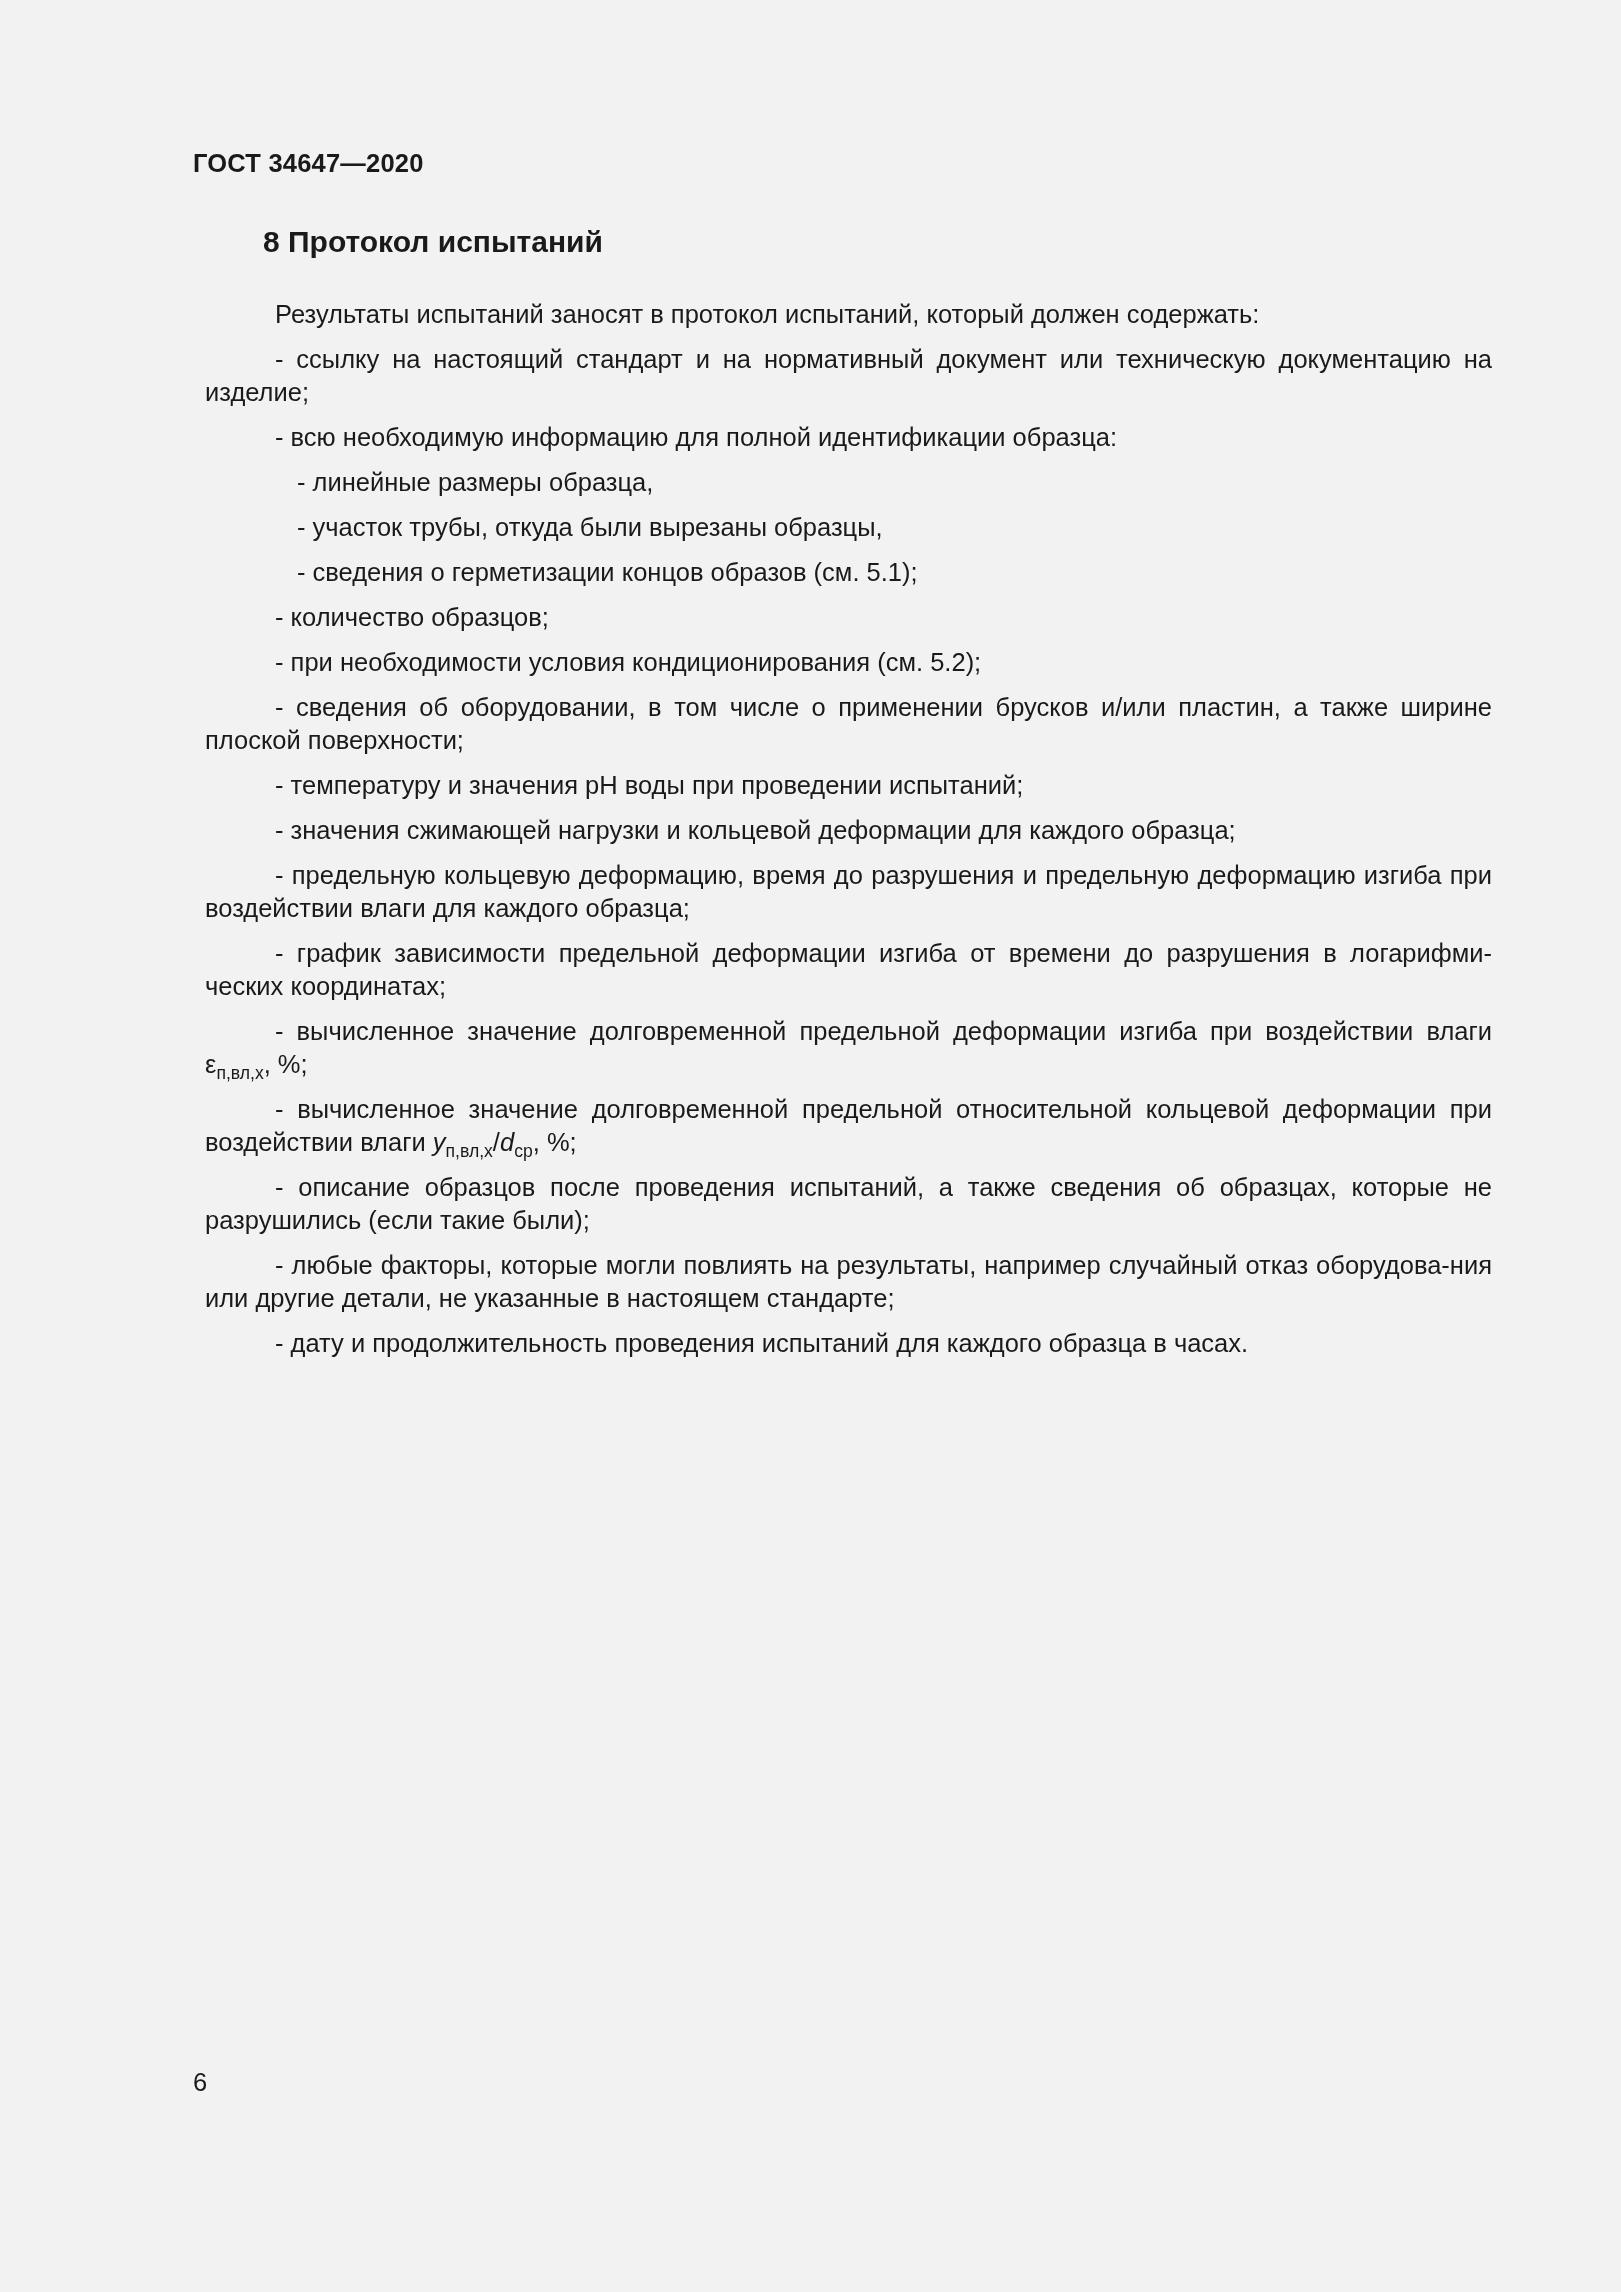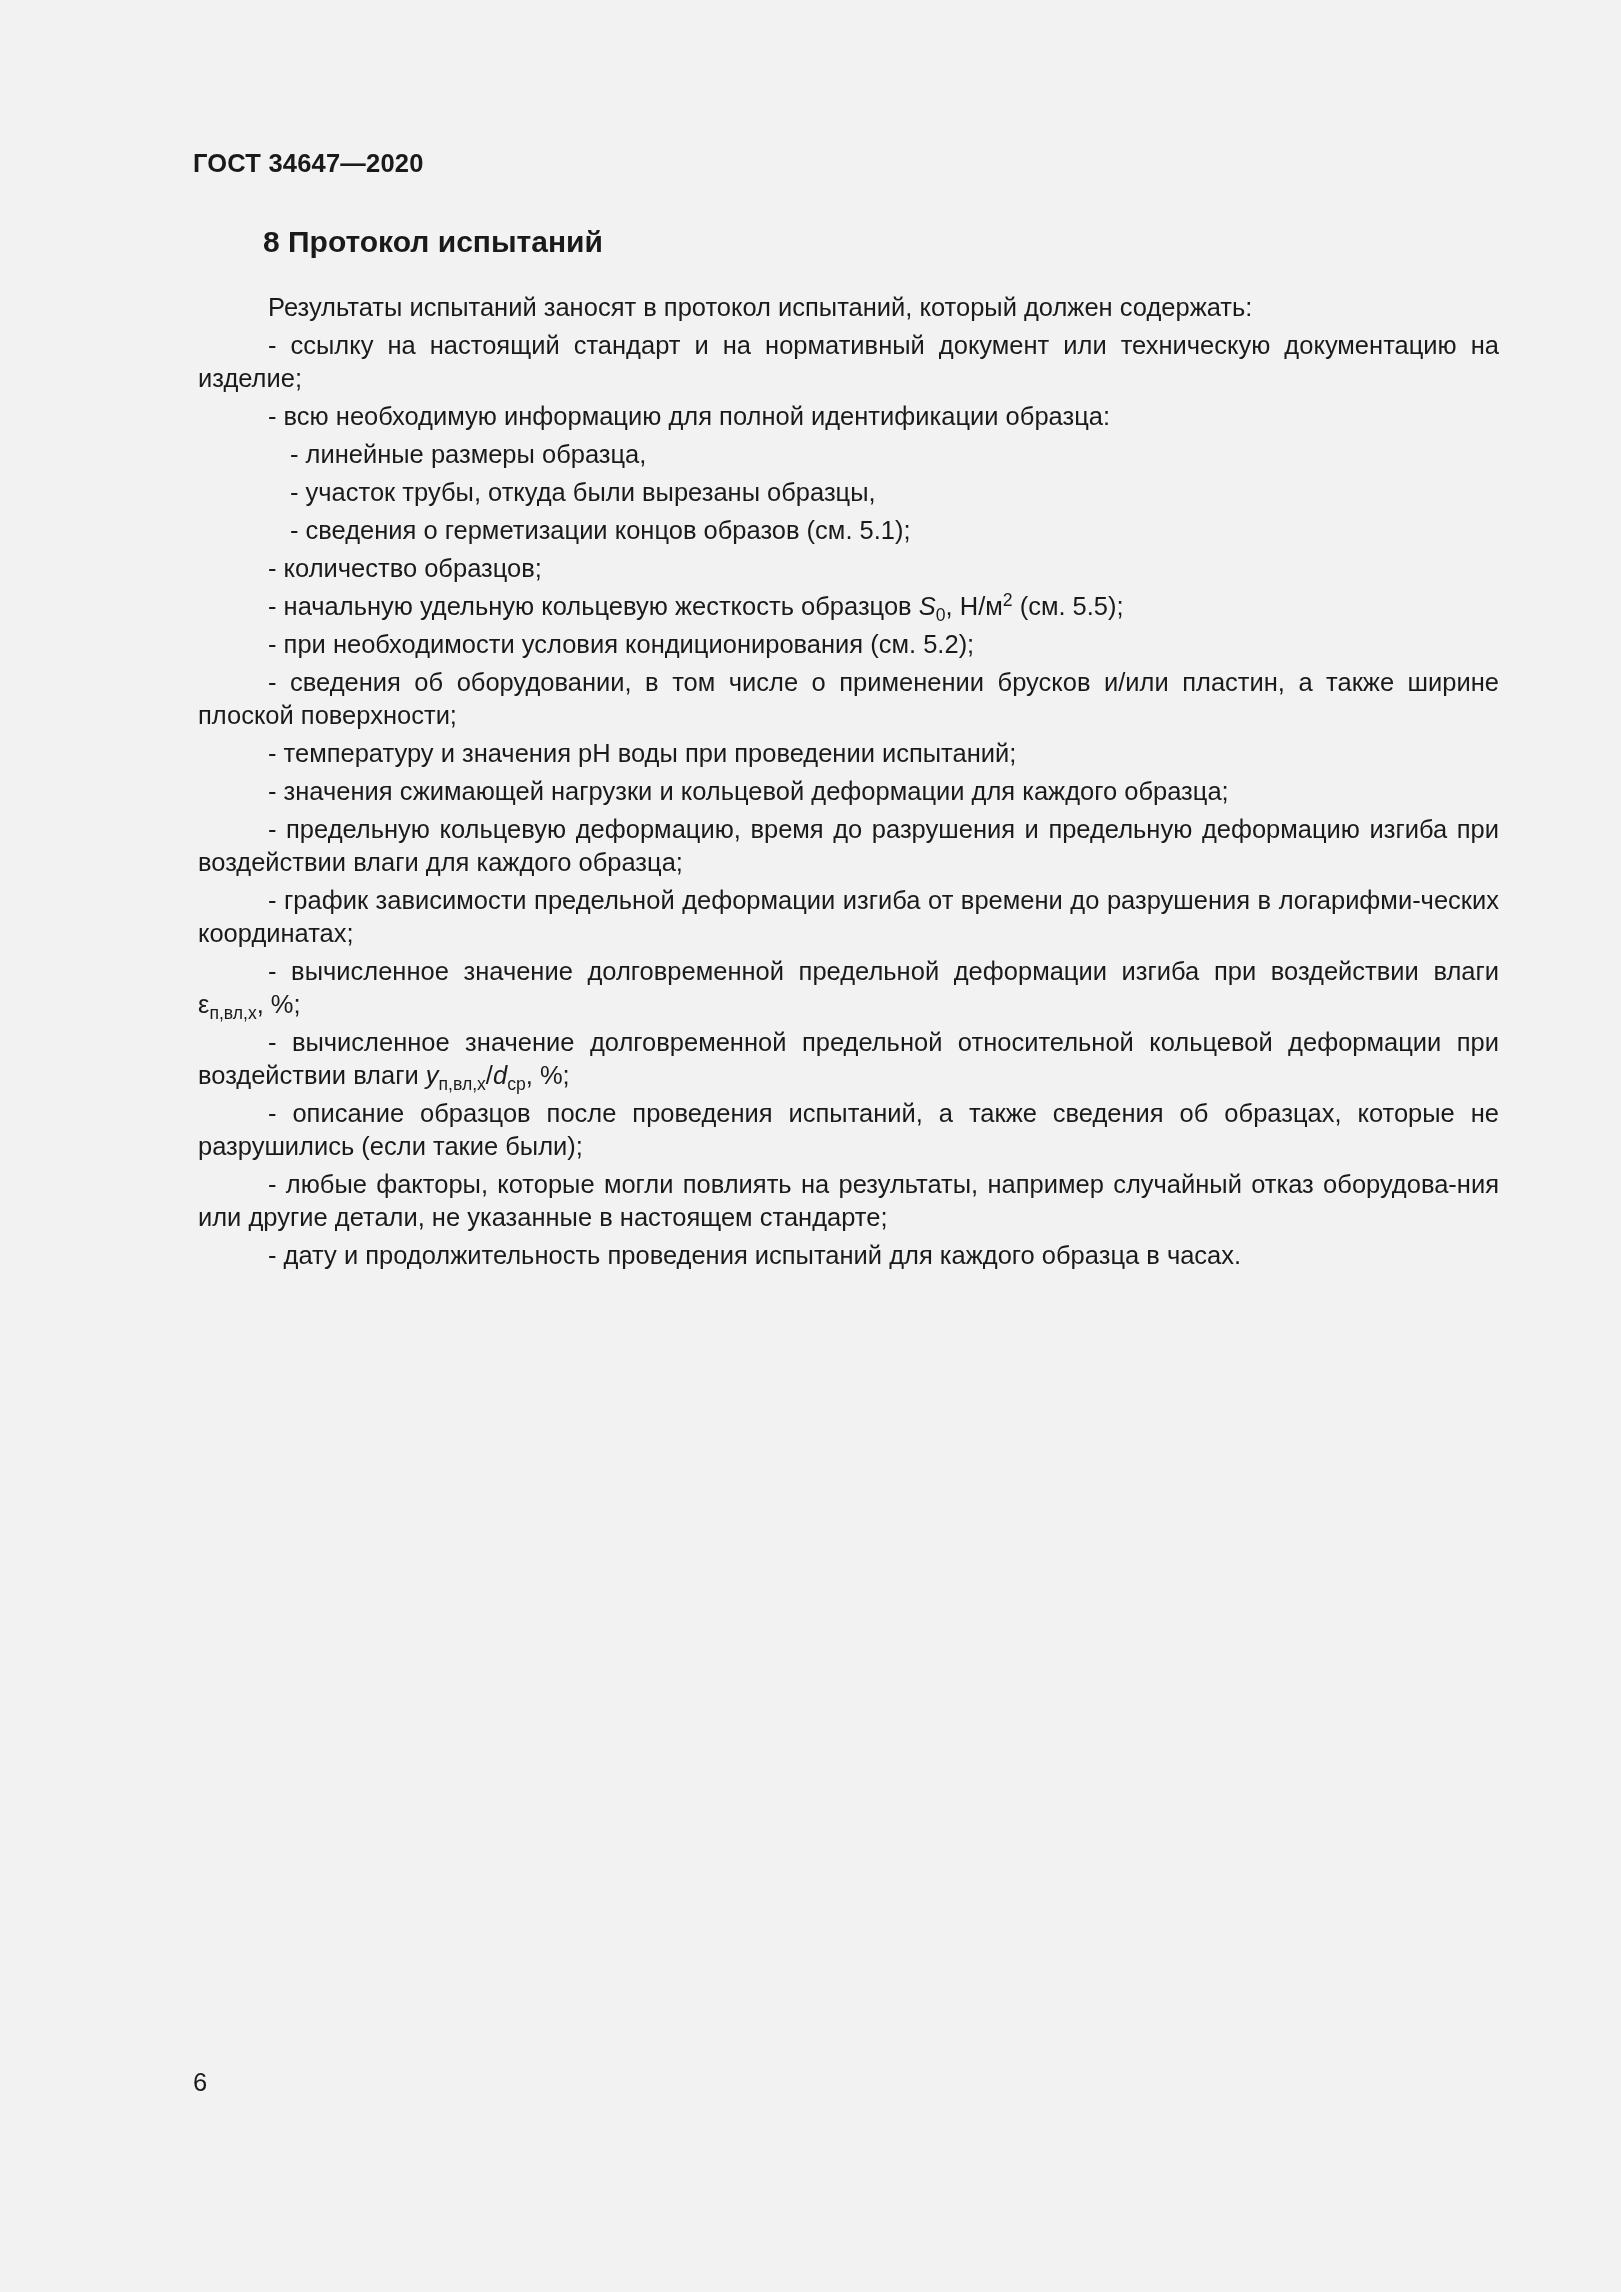--- a/index.html
+++ b/index.html
@@ -16,21 +16,21 @@
   }
   .section-title {
     position: absolute; left: 263px; top: 225px;
     font-size: 30px; font-weight: bold;
   }
   .body-text {
     position: absolute; left: 193px; top: 286px; width: 1311px;
     font-size: 25.5px; line-height: 33px;
     text-align: justify;
   }
-  .para { margin: 5px; text-indent: 70px; }
+  .para { margin: 12px; text-indent: 70px; }
   .para.sub { text-indent: 92px; }
   .para .sym { font-style: italic; }
   .para sub, .para sup { font-size: 17.6px; line-height: 0; }
   .page-number {
     position: absolute; left: 193px; top: 2068px;
     font-size: 25.5px;
   }
 </style>
 </head>
 <body>
@@ -40,21 +40,20 @@
 <div class="section-title">8 Протокол испытаний</div>
 
 <div class="body-text">
   <p class="para">Результаты испытаний заносят в протокол испытаний, который должен содержать:</p>
   <p class="para">- ссылку на настоящий стандарт и на нормативный документ или техническую документацию на изделие;</p>
   <p class="para">- всю необходимую информацию для полной идентификации образца:</p>
   <p class="para sub">- линейные размеры образца,</p>
   <p class="para sub">- участок трубы, откуда были вырезаны образцы,</p>
   <p class="para sub">- сведения о герметизации концов образов (см. 5.1);</p>
   <p class="para">- количество образцов;</p>
-  <p class="para"><span>- начальную удельную кольцевую жесткость образцов </span><span class="sym">S</span><sub>0</sub><span>, Н/м</span><sup>2</sup><span> (см. 5.5);</span></p>
   <p class="para">- при необходимости условия кондиционирования (см. 5.2);</p>
   <p class="para">- сведения об оборудовании, в том числе о применении брусков и/или пластин, а также ширине плоской поверхности;</p>
   <p class="para">- температуру и значения pH воды при проведении испытаний;</p>
   <p class="para">- значения сжимающей нагрузки и кольцевой деформации для каждого образца;</p>
   <p class="para">- предельную кольцевую деформацию, время до разрушения и предельную деформацию изгиба при воздействии влаги для каждого образца;</p>
   <p class="para">- график зависимости предельной деформации изгиба от времени до разрушения в логарифми-ческих координатах;</p>
   <p class="para"><span>- вычисленное значение долговременной предельной деформации изгиба при воздействии влаги </span><span>ε</span><sub>п,вл,х</sub><span>, %;</span></p>
   <p class="para"><span>- вычисленное значение долговременной предельной относительной кольцевой деформации при воздействии влаги </span><span class="sym">y</span><sub>п,вл,х</sub><span>/</span><span class="sym">d</span><sub>ср</sub><span>, %;</span></p>
   <p class="para">- описание образцов после проведения испытаний, а также сведения об образцах, которые не разрушились (если такие были);</p>
   <p class="para">- любые факторы, которые могли повлиять на результаты, например случайный отказ оборудова-ния или другие детали, не указанные в настоящем стандарте;</p>

